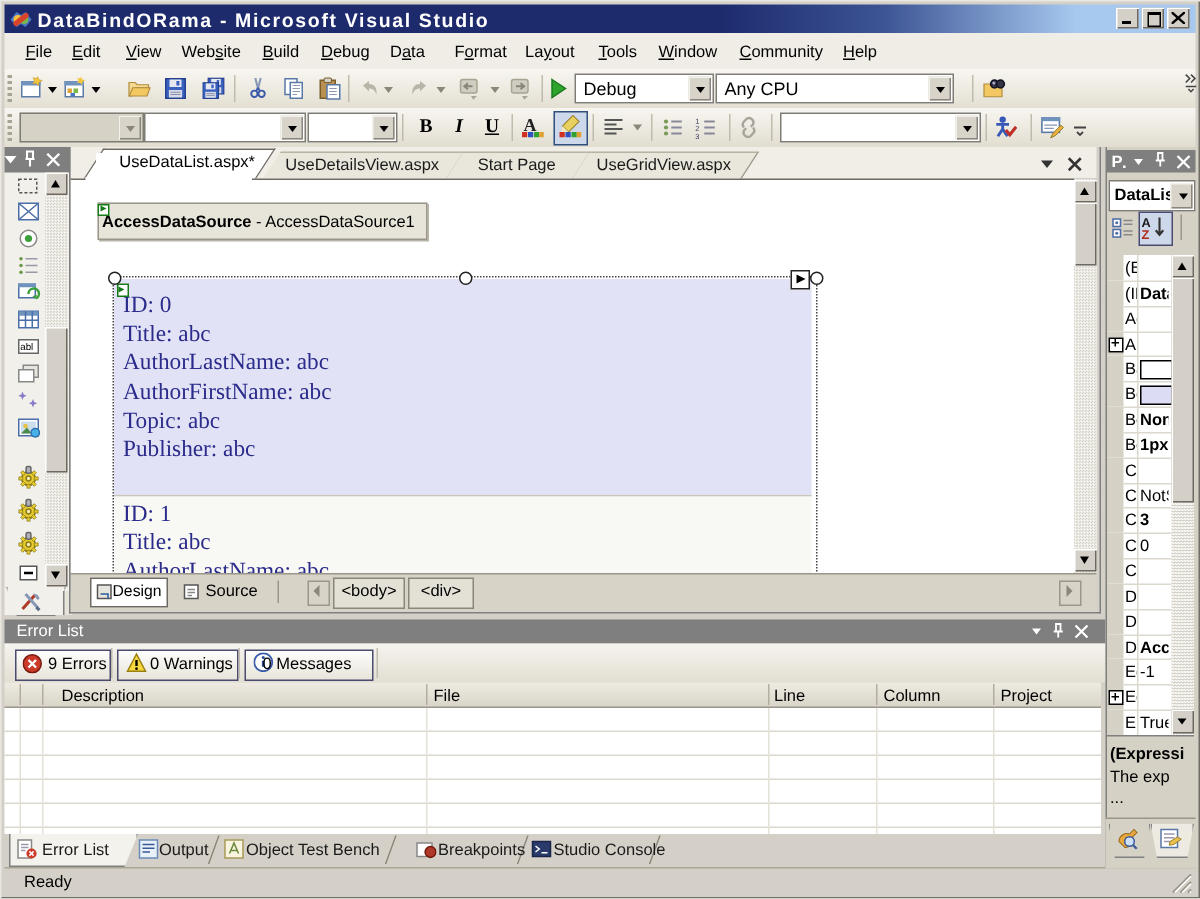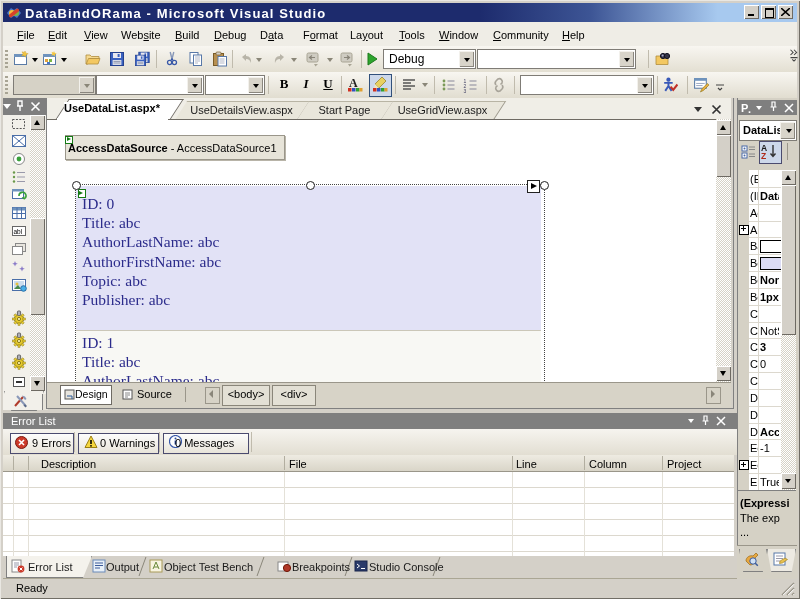--- a/index.html
+++ b/index.html
@@ -134,20 +134,21 @@
       <div class="sep1" style="left:358px;top:4px;height:18px"></div>
       <svg class="a" style="left:361px;top:5px" width="16" height="16" viewBox="0 0 16 16">
         <path d="M4 2 L13 8 L4 14 Z" fill="#2da52d" stroke="#1d7a1d"></path>
       </svg>
       <div class="combo" style="left:380px;top:3px;width:91px;height:18px">
         <div style="padding:2px 0 0 5px;font-size:12px">Debug</div>
         <div class="cbtn"></div>
         <div class="arr" style="right:5px;top:8px"></div>
       </div>
       <div class="combo" style="left:474px;top:3px;width:157px;height:18px">
+        <div style="padding:2px 0 0 5px;font-size:12px">Any CPU</div>
         <div class="cbtn"></div>
         <div class="arr" style="right:5px;top:8px"></div>
       </div>
       <div class="sep1" style="left:645px;top:4px;height:18px"></div>
       <svg class="a" style="left:652px;top:5px" width="16" height="16" viewBox="0 0 16 16">
         <path d="M1 5 h4 l1.5 1.5 H13 v7 H1 Z" fill="#f3c862" stroke="#b08d3e" stroke-width=".8"></path>
         <circle cx="8" cy="5" r="2.6" fill="#334" stroke="#112"></circle>
         <circle cx="12" cy="5" r="2.6" fill="#334" stroke="#112"></circle>
         <circle cx="7.6" cy="4.4" r="1" fill="#aac"></circle>
       </svg>
@@ -353,21 +354,21 @@
     </svg>
     <div class="a" style="left:42px;top:394px;width:5px;height:16px;background:#E6E3DA;border-left:1px solid #808080"></div>
     <div class="a" style="left:47px;top:98px;width:684px;height:21px;background:#F0EEE7"></div>
     <div class="a" style="left:180.5px;top:101px;width:122.0px;height:18px;background:#E9E6DB;border-top:1px solid #B8B4A4;border-right:1px solid #9a968a;transform:skewX(-33deg)"></div>
     <div class="a" style="left:180.5px;top:104px;width:122.0px;height:14px;text-align:center;color:#1a1a1a">UseDetailsView.aspx</div>
     <div class="a" style="left:302.5px;top:101px;width:84.0px;height:18px;background:#E9E6DB;border-top:1px solid #B8B4A4;border-right:1px solid #9a968a;transform:skewX(-33deg)"></div>
     <div class="a" style="left:302.5px;top:104px;width:84.0px;height:14px;text-align:center;color:#1a1a1a">Start Page</div>
     <div class="a" style="left:386.5px;top:101px;width:112.0px;height:18px;background:#E9E6DB;border-top:1px solid #B8B4A4;border-right:1px solid #9a968a;transform:skewX(-33deg)"></div>
     <div class="a" style="left:386.5px;top:104px;width:112.0px;height:14px;text-align:center;color:#1a1a1a">UseGridView.aspx</div>
     <div class="a" style="left:61.5px;top:99px;width:113px;height:20px;background:#fff;border:1px solid #6e6a63;border-bottom:none;transform:skewX(-33deg)"></div>
-    <div class="a" style="left:64px;top:102px;width:106px;height:16px;font-weight:bold;text-align:left;background:#fff">UseDataList.aspx*</div>
+    <div class="a" style="left:64px;top:102px;width:106px;height:16px;font-weight:normal;text-align:right;background:#fff">UseDataList.aspx*</div>
     <div class="a" style="left:694px;top:107px;width:0;height:0;border-left:4.5px solid transparent;border-right:4.5px solid transparent;border-top:5px solid #333"></div>
     <svg class="a" style="left:711px;top:104px" width="11" height="11" viewBox="0 0 11 11">
       <path d="M1.5 1.5 L9.5 9.5 M9.5 1.5 L1.5 9.5" stroke="#333" stroke-width="1.7"></path>
     </svg>
     <div class="a" style="left:47px;top:119px;width:684px;height:263px;background:#fff;border-top:1px solid #6e6a63"></div>
     <div class="a" style="left:57px;top:118px;width:111px;height:2px;background:#fff"></div>
     <div class="a" style="left:65px;top:135px;width:218px;height:23px;background:#E7E4D9;border:1px solid #9a968a;box-shadow:1px 1px 0 #b8b4a8"></div>
     <div class="a" style="left:68px;top:142px;font-size:11px"><b>AccessDataSource</b> - AccessDataSource1</div>
     <div class="a" style="left:65px;top:136px;width:6px;height:6px;background:#fff;border:1px solid #157A15"></div>
     <div class="a" style="left:66.5px;top:137px;width:0;height:0;border-top:2.5px solid transparent;border-bottom:2.5px solid transparent;border-left:4px solid #157A15"></div>

